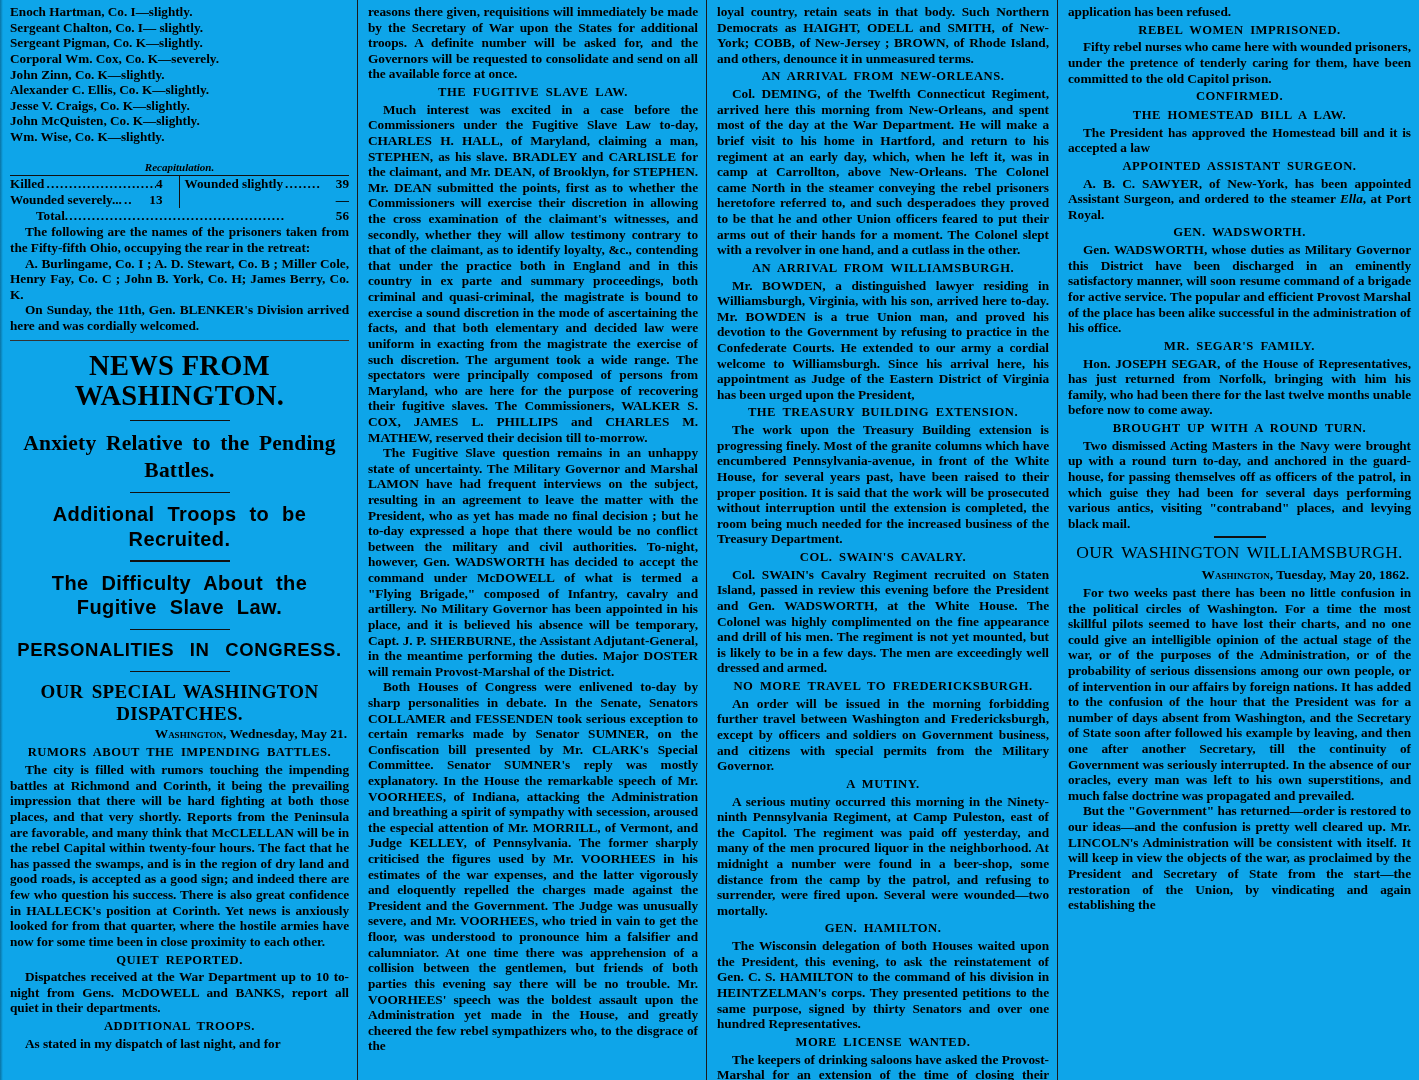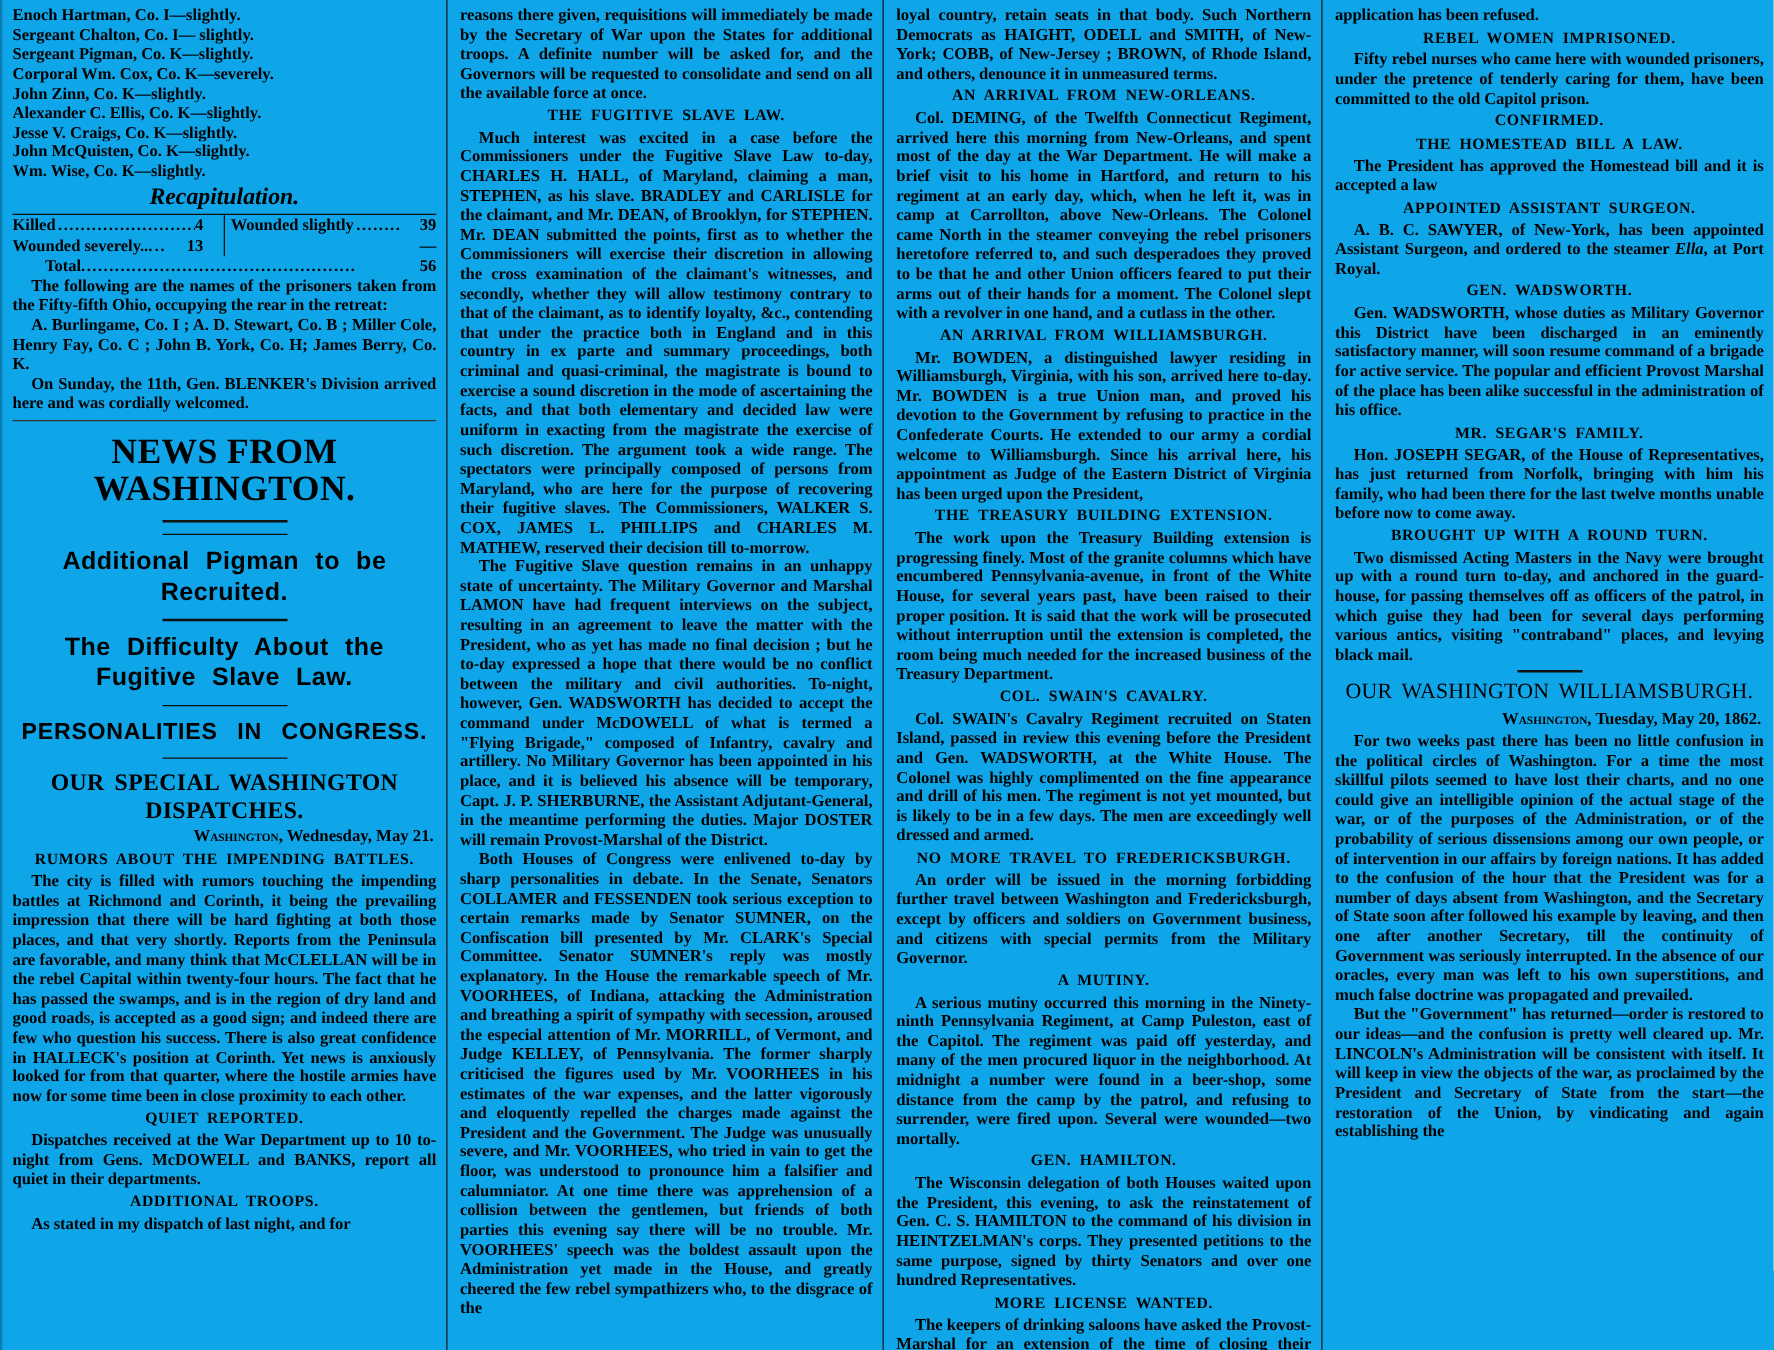--- a/index.html
+++ b/index.html
@@ -49,22 +49,22 @@
   p.noindent { text-indent: 0; }
 
   
   .roster { text-align: left; font-size: 13.2px; line-height: 1.185; font-weight: 700; }
   .roster div { white-space: nowrap; overflow: hidden; }
 
   .recap-title {
     text-align: center;
     font-style: italic;
     font-weight: 700;
-    font-size: 19px;
-    margin-top: 1px;
+    font-size: 11px;
+    margin-top: 15px;
     line-height: 1.3;
   }
   .recap {
     display: flex;
     font-size: 13.2px;
     font-weight: 700;
     line-height: 1.22;
     border-top: 1.2px solid #111;
     margin-top: 1px;
   }
@@ -231,22 +231,23 @@
         <span class="num">56</span>
       </div>
 
       <p class="body">The following are the names of the prisoners taken from the Fifty-fifth Ohio, occupying the rear in the retreat:</p>
       <p class="body">A. Burlingame, Co. I ;  A. D. Stewart, Co. B ;  Miller Cole, Henry Fay, Co. C ; John B. York, Co. H; James Berry, Co. K.</p>
       <p class="body">On Sunday, the 11th, Gen. BLENKER's Division arrived here and was cordially welcomed.</p>
 
       <div class="rule-top"></div>
       <h1 class="deck-main">NEWS FROM WASHINGTON.</h1>
       <div class="rule-short"></div>
-      <div class="rule-short"></div>
-      <h2 class="deck heavy">Additional Pigman to be Recruited.</h2>
+      <h2 class="deck">Anxiety Relative to the Pending Battles.</h2>
+      <div class="rule-short"></div>
+      <h2 class="deck heavy">Additional Troops to be Recruited.</h2>
       <div class="rule-short"></div>
       <h2 class="deck heavy">The Difficulty About the Fugitive Slave Law.</h2>
       <div class="rule-short"></div>
       <h2 class="deck caps">PERSONALITIES IN CONGRESS.</h2>
       <div class="rule-short"></div>
 
       <h3 class="dispatch-head">OUR SPECIAL WASHINGTON DISPATCHES.</h3>
       <div class="dateline"><span class="sc">Washington,</span><span> Wednesday, May 21.</span></div>
 
       <div class="subhead">RUMORS ABOUT THE IMPENDING BATTLES.</div>

